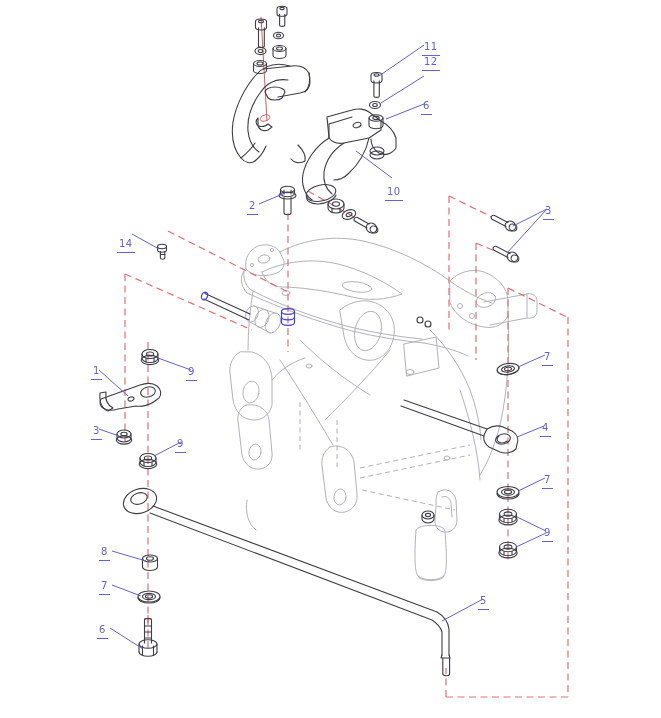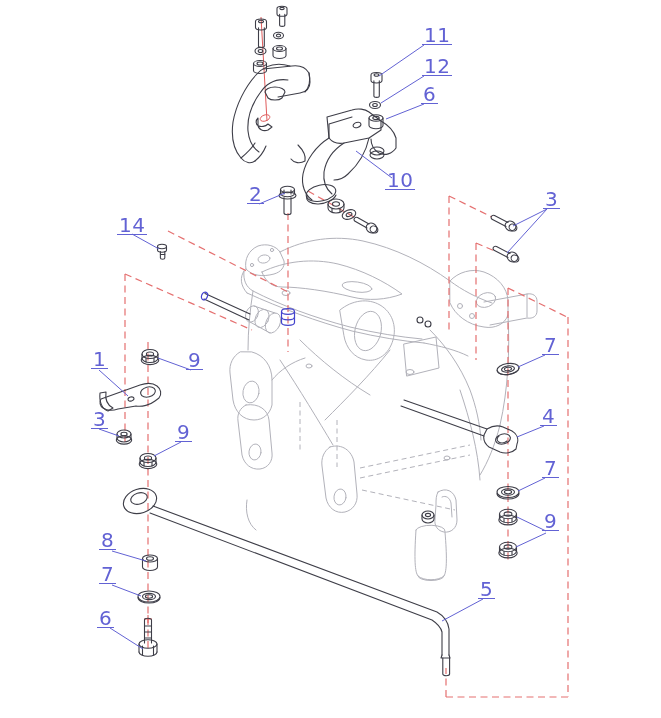--- a/index.html
+++ b/index.html
@@ -1,21 +1,21 @@
 <!DOCTYPE html>
 <html style="--background: #ffffff; --label-blue: #6262d4; --leader-blue: #6262d4; --part-line: #3e3e48; --housing-line: #b2b2ba; --construction-red: #e57070; --centerline-red: #e05c5c; --highlight-blue: #4343cc;"><head>
 <meta charset="utf-8">
 <style>
   html,body{margin:0;padding:0;background:#fff;}
   .canvas{position:relative;width:661px;height:718px;background:var(--background,#fff);overflow:hidden;
           font-family:"DejaVu Sans",sans-serif;}
   .canvas svg{position:absolute;left:0;top:0;}
-  .callout{position:absolute;font-size:20px;line-height:17px;letter-spacing:.5px;
+  .callout{position:absolute;font-size:10px;line-height:17px;letter-spacing:.5px;
            color:var(--label-blue,#6262d4);border-bottom:1px solid var(--label-blue,#6262d4);
-           padding:0 2px 0 2px;font-family:"DejaVu Sans",sans-serif;}
+           padding:0 2px 0 2px;font-family:"DejaVu Sans",sans-serif;margin-top:11px;}
   svg *{vector-effect:non-scaling-stroke;}
   .part{stroke:var(--part-line,#3e3e48);fill:none;stroke-width:1.1;stroke-linecap:round;stroke-linejoin:round;}
   .hous{stroke:var(--housing-line,#b2b2ba);fill:none;stroke-width:1;stroke-linecap:round;stroke-linejoin:round;}
   .housd{stroke:var(--housing-line,#b2b2ba);fill:none;stroke-width:1;stroke-dasharray:5 3.5;}
   .red{stroke:var(--construction-red,#e57070);fill:none;stroke-width:1.2;stroke-dasharray:7 4.5;}
   .redsolid{stroke:var(--centerline-red,#e05c5c);fill:none;stroke-width:1;}
   .blue{stroke:var(--leader-blue,#6262d4);fill:none;stroke-width:1;}
   .hl{stroke:var(--highlight-blue,#4343cc);fill:none;stroke-width:1.2;}
 </style>
 </head>
@@ -337,26 +337,26 @@
     <path class="blue" d="M545,478 L518,491"></path>
     <path class="blue" d="M546,531 L517,517 M546,533 L516,547"></path>
     <path class="blue" d="M112,551 L146,561"></path>
     <path class="blue" d="M112,585 L141,596"></path>
     <path class="blue" d="M110,628 L143,649"></path>
     <path class="blue" d="M483,599 L442,621"></path>
   </g>
 </svg>
 
   <div class="callout" style="left:422px;top:27px">11</div>
-  <div class="callout" style="left:422px;top:58px">12</div>
+  <div class="callout" style="left:422px;top:42px">12</div>
   <div class="callout" style="left:421px;top:86px">6</div>
   <div class="callout" style="left:385px;top:172px">10</div>
   <div class="callout" style="left:247px;top:186px">2</div>
   <div class="callout" style="left:543px;top:191px">3</div>
-  <div class="callout" style="left:117px;top:217px">14</div>
+  <div class="callout" style="left:117px;top:224px">14</div>
   <div class="callout" style="left:91px;top:351px">1</div>
   <div class="callout" style="left:186px;top:352px">9</div>
   <div class="callout" style="left:91px;top:411px">3</div>
   <div class="callout" style="left:175px;top:424px">9</div>
   <div class="callout" style="left:542px;top:337px">7</div>
   <div class="callout" style="left:540px;top:408px">4</div>
   <div class="callout" style="left:542px;top:460px">7</div>
   <div class="callout" style="left:542px;top:513px">9</div>
   <div class="callout" style="left:99px;top:532px">8</div>
   <div class="callout" style="left:99px;top:566px">7</div>

